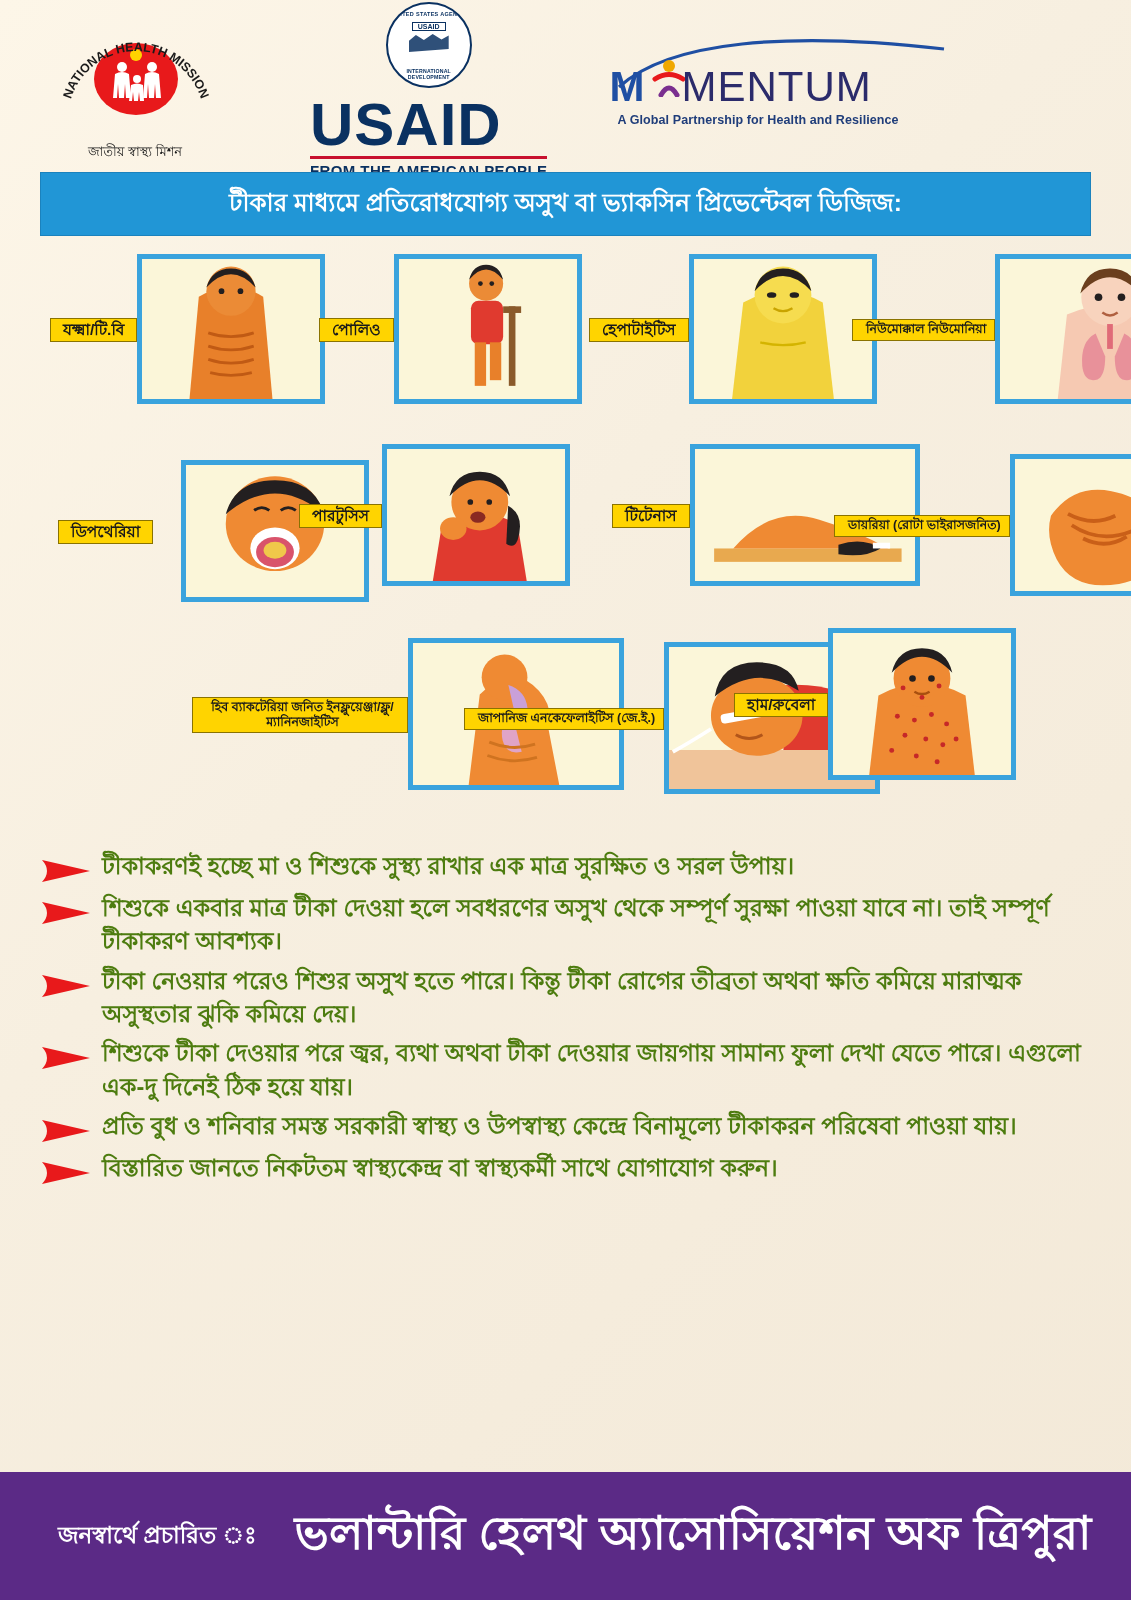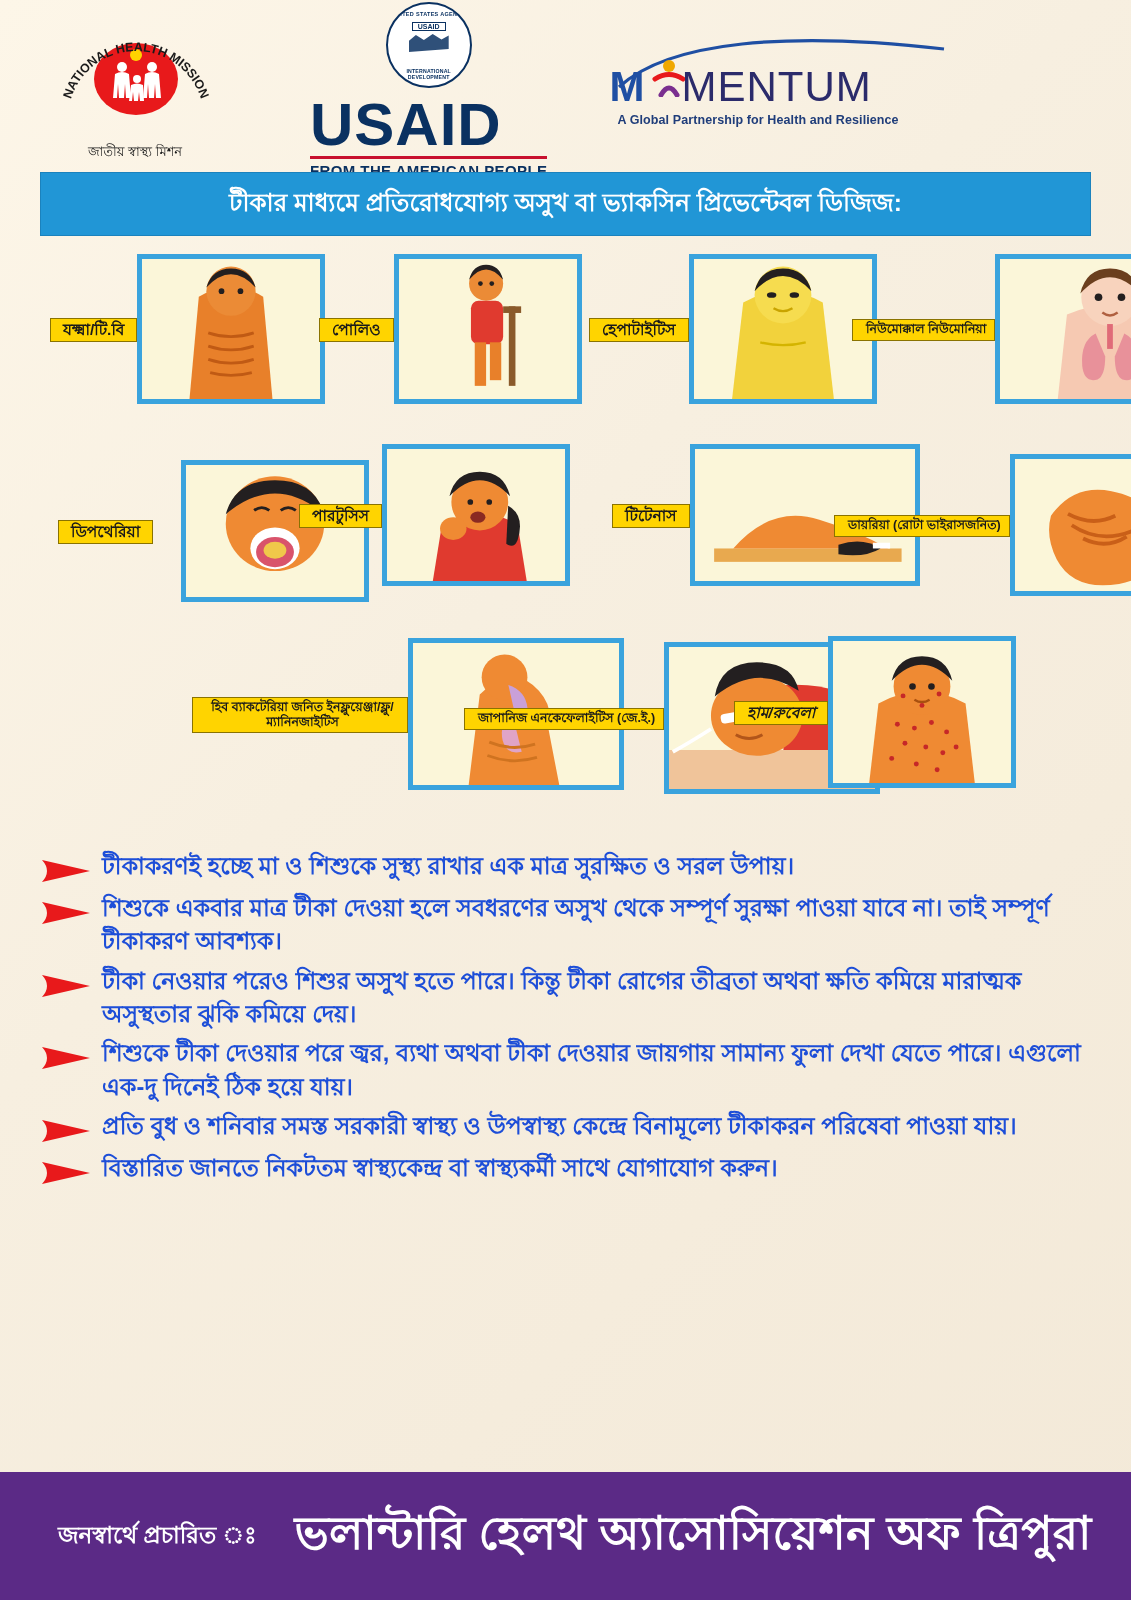--- a/index.html
+++ b/index.html
@@ -183,21 +183,21 @@
     margin-bottom: 6px;
   }
   .arrow {
     flex: 0 0 auto;
     width: 56px;
     height: 30px;
     margin-top: 6px;
     margin-right: 6px;
   }
   .bullet-text {
-    color: #1d4ed8;
+    color: #4d7c0f;
     font-size: 23.5px;
     font-weight: bold;
     line-height: 1.42;
     letter-spacing: .1px;
   }
 
   
   .footer {
     height: 128px;
     background: #5b2a86;
@@ -444,21 +444,21 @@
           <path d="M120 40 q62 -4 92 30 l0 38 h-92z" fill="#e03a2f"></path>
           <ellipse cx="92" cy="72" rx="48" ry="42" fill="#ef8a33"></ellipse>
           <path d="M48 52 q44 -36 88 -6 q-6 -30 -44 -30 q-38 0 -44 36z" fill="#231f20"></path>
           <rect x="54" y="66" width="56" height="10" rx="4" fill="#fff" transform="rotate(-10 82 71)"></rect>
           <path d="M44 86 q-22 14 -40 24" stroke="#ffffff" stroke-width="4" fill="none"></path>
           <path d="M70 92 q14 8 28 0" stroke="#b2551a" stroke-width="3" fill="none"></path>
         </svg>
       </div>
     </div>
 
-    <div class="card" style="left:690px; top:388px;font-style:italic;">
+    <div class="card" style="left:690px; top:380px;">
       <div class="card-label">হাম/রুবেলা</div>
       <div class="card-img" style="width:188px;height:152px;">
         <svg class="fig" viewBox="0 0 188 152">
           <rect width="188" height="152" fill="#fbf6d9"></rect>
           <path d="M48 66 q46 -26 92 0 l10 86 h-112z" fill="#ef8a33"></path>
           <circle cx="94" cy="48" r="30" fill="#ef8a33"></circle>
           <path d="M62 42 q32 -34 64 0 q-6 -26 -32 -26 q-26 0 -32 26z" fill="#231f20"></path>
           <circle cx="84" cy="48" r="3.5" fill="#231f20"></circle>
             <circle cx="104" cy="48" r="3.5" fill="#231f20"></circle>
           <path d="M86 62 q8 5 16 0" stroke="#a8500f" stroke-width="2.5" fill="none"></path>

